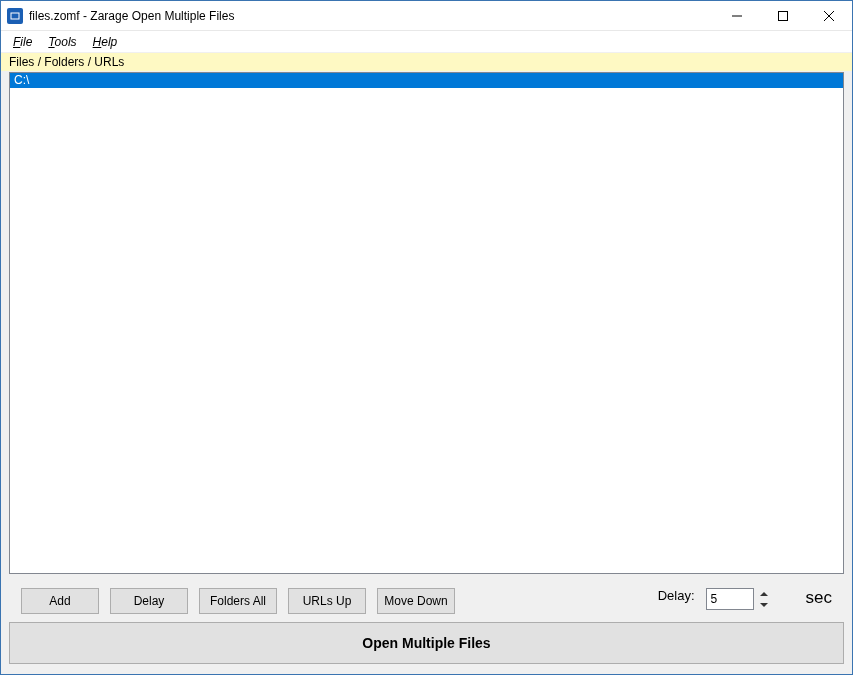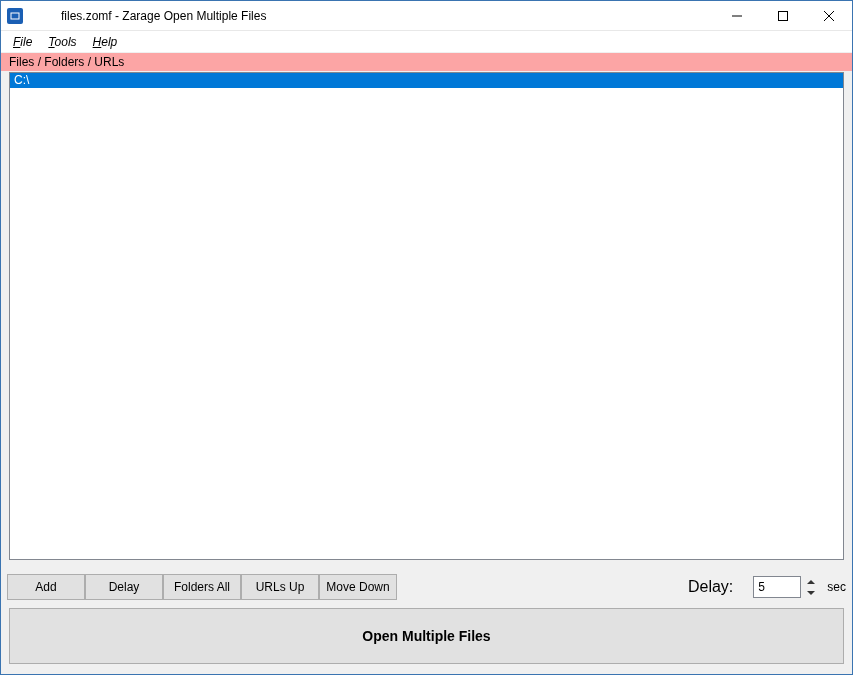--- a/index.html
+++ b/index.html
@@ -26,21 +26,21 @@
       width: 16px; height: 16px;
       margin-right: 6px;
       background: #1a5fb4;
       border-radius: 2px;
       display: flex;
       align-items: center;
       justify-content: center;
       color: #fff;
       font-size: 9px;
     }
-    .titlebar-title { flex: 1; color: #000; font-size: 12px; margin-left: 32px; }
+    .titlebar-title { flex: 1; color: #000; font-size: 12px; }
     .titlebar-controls { display: flex; height: 100%; }
     .titlebar-btn {
       width: 46px;
       height: 100%;
       display: flex;
       align-items: center;
       justify-content: center;
       cursor: pointer;
     }
     .titlebar-btn svg { width: 10px; height: 10px; stroke: #000; stroke-width: 1; fill: none; }
@@ -52,21 +52,21 @@
       padding: 0 4px;
       font-style: italic;
     }
     .menubar-item {
       padding: 2px 8px;
       cursor: pointer;
       font-size: 12px;
     }
     .menubar-item .mnemonic { text-decoration: underline; }
     .section-label {
-      background: #fca5a5;
+      background: #fef9c3;
       padding: 2px 6px 2px 8px;
       font-size: 12px;
       border-bottom: 1px solid #f0f0f0;
       border-top: 1px solid #f0f0f0;
     }
     .list-wrap {
       flex: 1;
       padding: 0 8px 8px 8px;
       background: #f0f0f0;
       display: flex;
@@ -84,36 +84,35 @@
       height: 15px;
       cursor: default;
       white-space: nowrap;
     }
     .list-item.selected {
       background: #0078d7;
       color: #fff;
     }
     .button-row {
       background: #f0f0f0;
-      padding: 6px 6px;
-      display: flex;
-      align-items: center;
-      gap: 0;
+      padding: 6px 20px;
+      display: flex;
+      gap: 11px;
     }
     .btn {
       min-width: 78px;
       height: 26px;
       border: 1px solid #adadad;
       background: #e1e1e1;
       font-size: 12px;
       cursor: pointer;
       font-family: inherit;
     }
     .spacer { flex: 1; }
-    .delay-label { font-size: 16px; margin-right: 20px; }
+    .delay-label { font-size: 13px; margin-right: 0; }
     .spinner {
       display: flex;
       align-items: stretch;
       height: 22px;
     }
     .spinner input {
       width: 48px;
       border: 1px solid #828790;
       padding: 0 4px;
       font-size: 12px;
@@ -127,29 +126,29 @@
     .spinner-btn {
       width: 16px;
       flex: 1;
       display: flex;
       align-items: center;
       justify-content: center;
       cursor: pointer;
       font-size: 7px;
       color: #333;
     }
-    .sec-label { margin-left: 8px; font-size: 12px; }
+    .sec-label { margin-left: 23px; font-size: 17px; }
     .main-btn-wrap {
       background: #f0f0f0;
       padding: 2px 8px 10px 8px;
       display: flex;
     }
     .main-btn {
       flex: 1;
-      height: 56px;
+      height: 42px;
       border: 1px solid #adadad;
       background: #e1e1e1;
       font-size: 14px;
       font-weight: bold;
       cursor: pointer;
       font-family: inherit;
     }
   </style>
 </head>
 <body>

